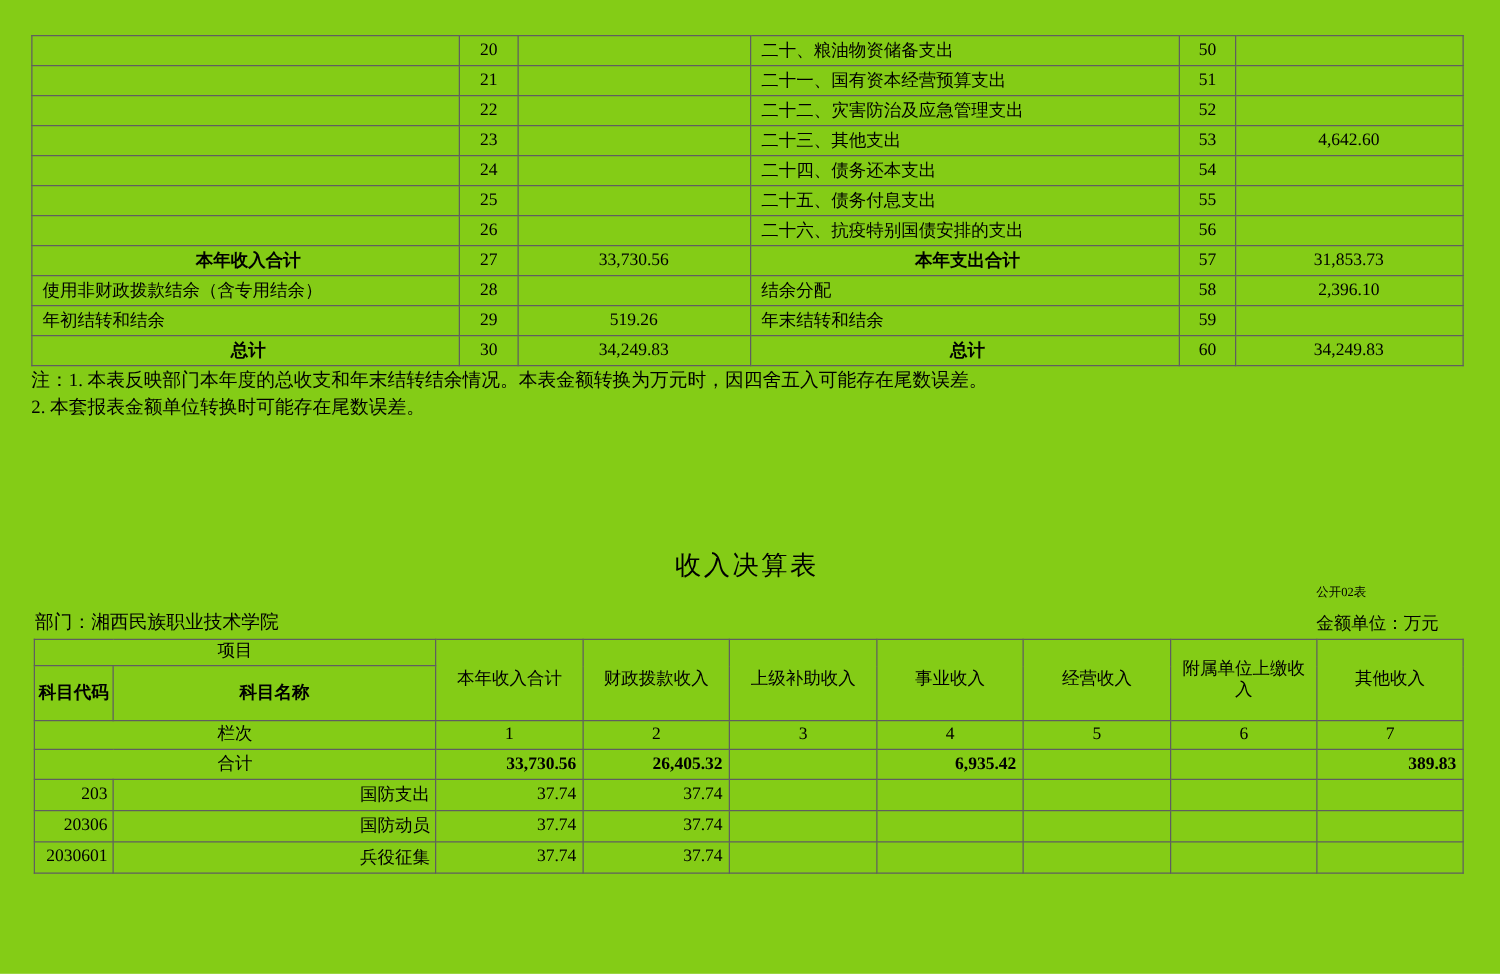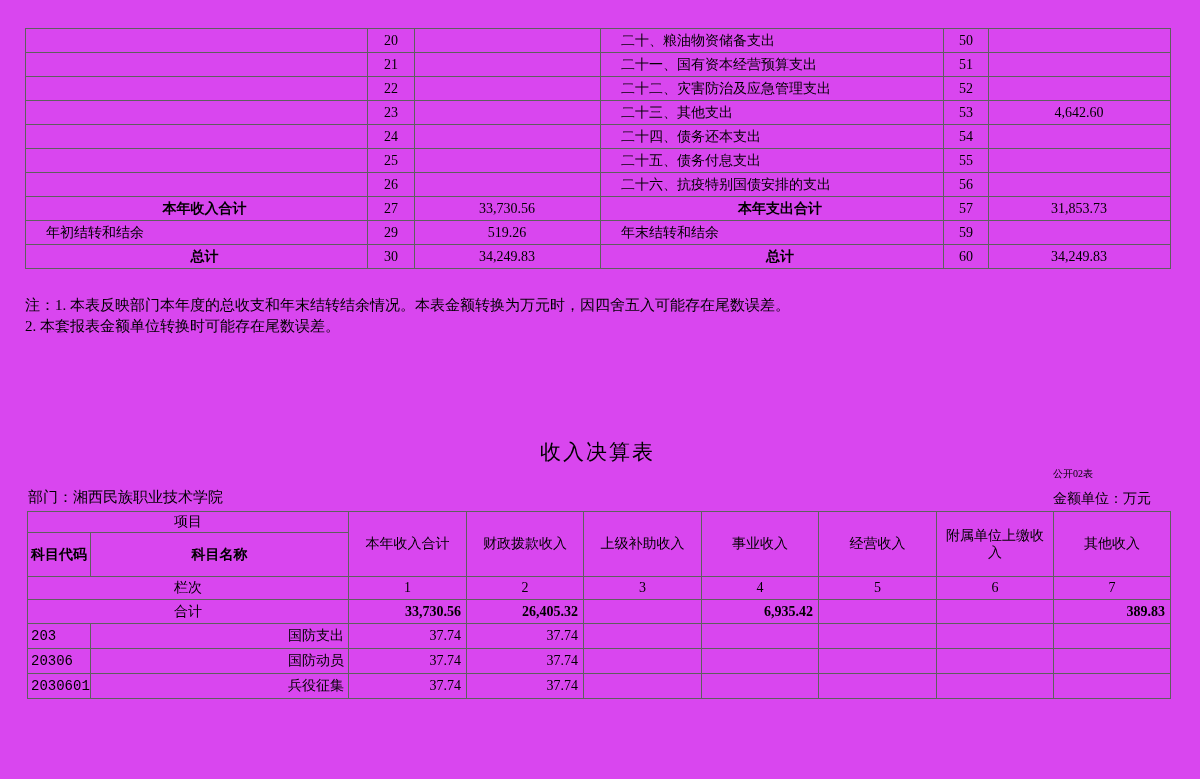--- a/index.html
+++ b/index.html
@@ -4,56 +4,56 @@
 <style>
   * { box-sizing: border-box; }
   html, body { margin: 0; padding: 0; }
   body {
     width: 1200px; height: 779px;
     background: #ffffff;
     font-family: "Liberation Serif", "DejaVu Serif", serif;
     color: #000000;
     overflow: hidden;
   }
-  .page { position: relative; width: 1200px; height: 779px; background: #d946ef; }
+  .page { position: relative; width: 1200px; height: 779px; background: #84cc16; }
 
   table { border-collapse: collapse; table-layout: fixed; position: absolute; }
   td {
     border: 1px solid #5f5f5f;
     font-size: 14px;
     padding: 0 4px;
     overflow: hidden;
     white-space: nowrap;
     vertical-align: middle;
   }
 
   
   .t1 { left: 25px; top: 28px; width: 1145px; }
   .t1 td { height: 24px; }
-  .t1 .lbl { text-align: left; padding-left: 20px; }
+  .t1 .lbl { text-align: left; padding-left: 8px; }
   .t1 .num { text-align: center; padding: 0; }
   .t1 .val { text-align: center; padding-right: 5px; }
   .t1 .bc  { text-align: center; font-weight: bold; }
 
   
   .notes { position: absolute; left: 25px; top: 295px; font-size: 15px; line-height: 21px; }
 
   
   .title2 {
     position: absolute; left: 25px; top: 438px; width: 1145px;
     text-align: center; font-size: 21px; letter-spacing: 2px;
   }
   .form-no { position: absolute; left: 1053px; top: 467px; font-size: 10px; }
   .dept    { position: absolute; left: 28px;  top: 488px; font-size: 15px; }
   .unit    { position: absolute; left: 1053px; top: 490px; font-size: 14px; }
 
   
   .t2 { left: 27px; top: 511px; width: 1143px; }
   .t2 .hdr { text-align: center; white-space: normal; line-height: 1.25; padding: 0 3px; }
-  .t2 .code { text-align: left; padding-left: 3px; font-family: Liberation Mono, monospace; }
+  .t2 .code { text-align: right; padding-left: 3px; }
   .t2 .name { text-align: right; padding-left: 3px; }
   .t2 .val  { text-align: right; padding-right: 5px; }
   .t2 .bold { font-weight: bold; }
   .r-proj  td { height: 21px; }
   .r-subj  td { height: 44px; font-weight: bold; }
   .r-lane  td { height: 23px; }
   .r-total td { height: 24px; }
   .r-data  td { height: 25px; }
 </style>
 </head>
@@ -127,20 +127,28 @@
         <td class="num">56</td>
         <td class="val"></td>
       </tr>
       <tr>
         <td class="lbl bc">本年收入合计</td>
         <td class="num">27</td>
         <td class="val">33,730.56</td>
         <td class="lbl bc">本年支出合计</td>
         <td class="num">57</td>
         <td class="val">31,853.73</td>
+      </tr>
+      <tr>
+        <td class="lbl">使用非财政拨款结余（含专用结余）</td>
+        <td class="num">28</td>
+        <td class="val"></td>
+        <td class="lbl">结余分配</td>
+        <td class="num">58</td>
+        <td class="val">2,396.10</td>
       </tr>
       <tr>
         <td class="lbl">年初结转和结余</td>
         <td class="num">29</td>
         <td class="val">519.26</td>
         <td class="lbl">年末结转和结余</td>
         <td class="num">59</td>
         <td class="val"></td>
       </tr>
       <tr>

